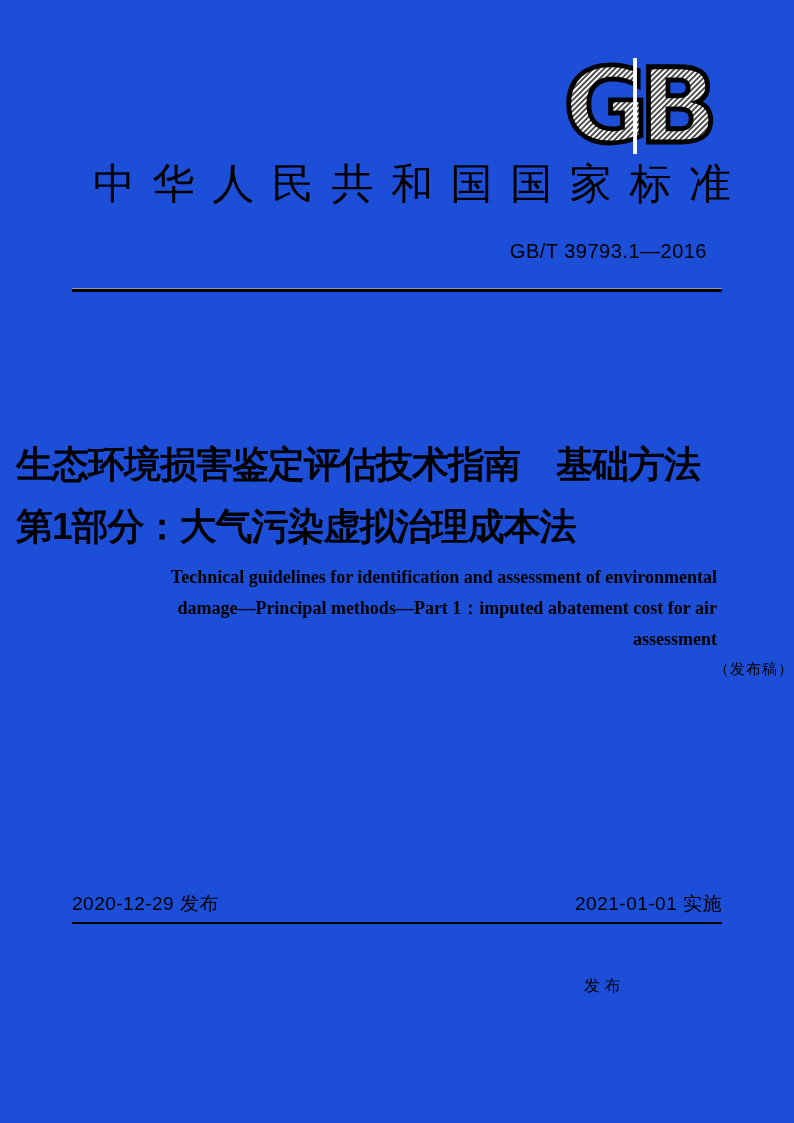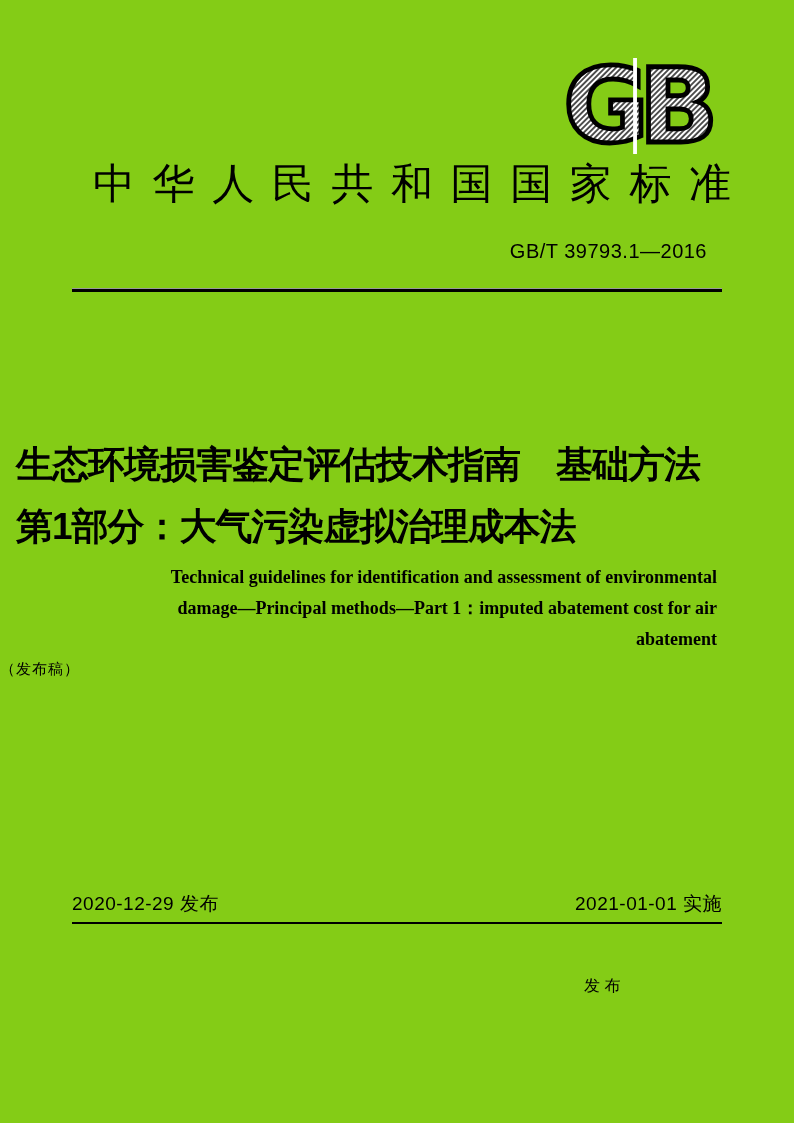--- a/index.html
+++ b/index.html
@@ -2,21 +2,21 @@
 <html><head>
 <meta charset="utf-8">
 <style>
   * { margin: 0; padding: 0; box-sizing: border-box; }
   html, body { background: #888; }
   .page {
     position: relative;
     width: 794px;
     height: 1123px;
     margin: 0 auto;
-    background: #84cc16;
+    background: #1d4ed8;
     overflow: hidden;
     font-family: "Liberation Sans", "DejaVu Sans", sans-serif;
     color: #000;
   }
 
   
   .gb-logo {
     position: absolute;
     top: 58px;
     left: 558px;
@@ -93,21 +93,21 @@
     font-weight: 700;
     line-height: 31px;
   }
 
   
   .draft-note {
     position: absolute;
     top: 660px;
     left: 0;
     width: 100%;
-    text-align: left;
+    text-align: right;
     font-family: "Liberation Serif", "DejaVu Serif", serif;
     font-size: 15px;
     letter-spacing: 1px;
   }
 
   
   .dates-row {
     position: absolute;
     top: 891px;
     left: 72px;
@@ -165,21 +165,21 @@
   <div class="standard-code">GB/T 39793.1—2016</div>
 
   <div class="rule-top"></div>
 
   <div class="title-cn title-cn-1">生态环境损害鉴定评估技术指南　基础方法</div>
   <div class="title-cn title-cn-2">第1部分：大气污染虚拟治理成本法</div>
 
   <div class="title-en">
     <div>Technical guidelines for identification and assessment of environmental</div>
     <div>damage—Principal methods—Part 1：imputed abatement cost for air</div>
-    <div>abatement</div>
+    <div>assessment</div>
   </div>
 
   <div class="draft-note">（发布稿）</div>
 
   <div class="dates-row">
     <span>2020-12-29 发布</span>
     <span>2021-01-01 实施</span>
   </div>
 
   <div class="rule-mid"></div>

